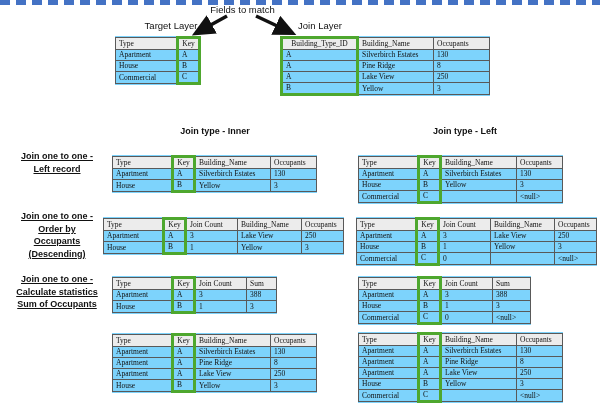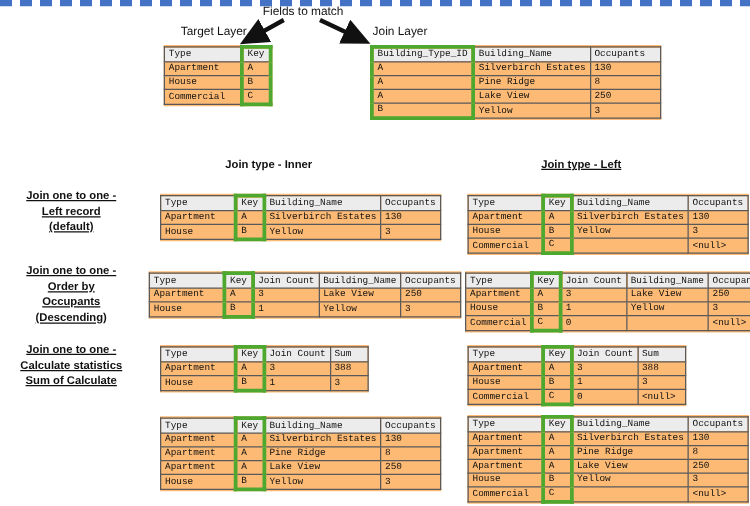--- a/index.html
+++ b/index.html
@@ -18,22 +18,22 @@
   .toplabel{font-weight:normal;font-size:9.5px;text-align:center;white-space:nowrap;}
   .colhead{font-weight:bold;font-size:9px;text-align:center;white-space:nowrap;}
   .group-label{font-weight:bold;font-size:9px;line-height:12.5px;text-align:center;text-decoration:underline;}
   .divider{
     left:0;top:103;width:600px;height:5px;
     background:repeating-linear-gradient(90deg,var(--blue) 0 10px,transparent 10px 16px);
   }
   
   .tbl table{
     border-collapse:collapse;table-layout:fixed;
-    font-family:Liberation Mono, monospace;font-size:7.5px;color:var(--ink);
-    border:1px solid #303030;background:#fdba74;margin-left:16px;
+    font-family:Liberation Serif, serif;font-size:7.5px;color:var(--ink);
+    border:1px solid #303030;background:#7dd3fc;
   }
   .tbl th,.tbl td{
     border:1px solid var(--cellborder);
     height:10px;line-height:10px;padding:0 3px;
     text-align:left;font-weight:400;overflow:hidden;white-space:nowrap;
   }
   .tbl th{background:var(--headerbg);}
   .tbl .key{border-left:3px solid var(--green);border-right:3px solid var(--green);}
   .tbl th.key{border-top:3px solid var(--green);text-align:center;}
   .tbl td.key-last{border-bottom:3px solid var(--green);}
@@ -123,26 +123,25 @@
             <td>Yellow</td>
             <td>3</td>
           </tr>
         </tbody>
       </table>
     </div>
 
   <div class="abs divider"></div>
 
   <div class="abs colhead" style="left:130px;top:126px;width:170px;">Join type - Inner</div>
-  <div class="abs colhead" style="left:385px;top:126px;width:160px;text-decoration:underline;">Join type - Left</div>
+  <div class="abs colhead" style="left:385px;top:126px;width:160px;">Join type - Left</div>
 
   <div class="abs group-label" style="left:2px;top:150px;width:110px;">
     <div>Join one to one -</div>
     <div>Left record</div>
-    <div>(default)</div>
   </div>
   <div class="abs tbl" style="left:112px;top:155px;">
       <table>
         <colgroup>
           <col style="width: 60px;">
           <col style="width: 22px;">
           <col style="width: 76px;">
           <col style="width: 46px;">
         </colgroup>
         <thead>
@@ -290,21 +289,21 @@
             <td></td>
             <td>&lt;null&gt;</td>
           </tr>
         </tbody>
       </table>
     </div>
 
   <div class="abs group-label" style="left:2px;top:273px;width:110px;">
     <div>Join one to one -</div>
     <div>Calculate statistics</div>
-    <div>Sum of Calculate</div>
+    <div>Sum of Occupants</div>
   </div>
   <div class="abs tbl" style="left:112px;top:276px;">
       <table>
         <colgroup>
           <col style="width: 60px;">
           <col style="width: 22px;">
           <col style="width: 52px;">
           <col style="width: 30px;">
         </colgroup>
         <thead>

